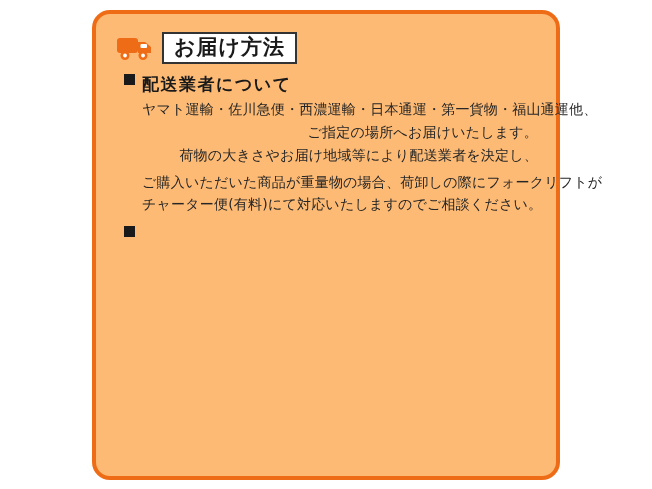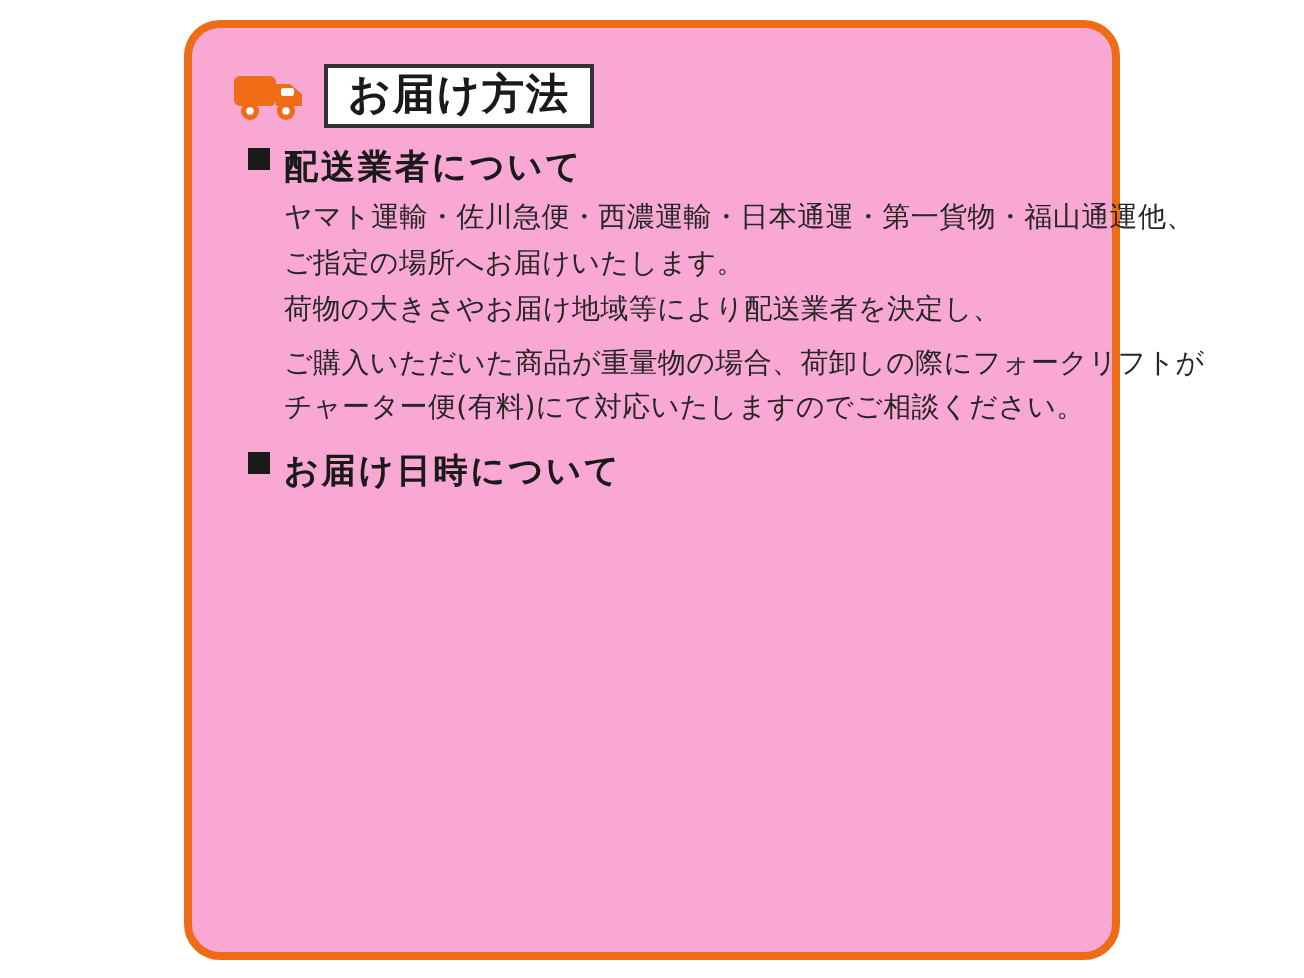--- a/index.html
+++ b/index.html
@@ -22,21 +22,21 @@
   }
   
   #frame {
     position: absolute;
     left: 92px;
     top: 10px;
     width: 468px;
     height: 470px;
     border: 4px solid #ef6c17;
     border-radius: 18px;
-    background: #f9a8d4;
+    background: #fdba74;
     box-sizing: border-box;
     padding: 14px 18px 10px 18px;
   }
   
   #title-row {
     display: flex;
     align-items: center;
     gap: 8px;
     margin: 4px 0 6px 2px;
   }
@@ -80,20 +80,21 @@
   .section-title {
     font-size: 17px;
     font-weight: bold;
     color: #1a1a1a;
     letter-spacing: 1.5px;
     line-height: 1.2;
     white-space: nowrap;
   }
   .body-lines {
     margin: 0 0 0 28px;
+    text-align: right;
   }
   .body-line {
     font-size: 14px;
     color: #262626;
     line-height: 1.62;
     letter-spacing: 0.2px;
     white-space: nowrap;
   }
 </style>
 </head>
@@ -134,18 +135,17 @@
     <div class="section">
       <div class="body-lines">
         <div class="body-line">ご購入いただいた商品が重量物の場合、荷卸しの際にフォークリフトが</div>
         <div class="body-line">チャーター便(有料)にて対応いたしますのでご相談ください。</div>
       </div>
     </div>
 
     <div class="section">
       <div class="section-head">
         <span class="sq"></span>
-        <span class="section-title">お届け日時について</span>
       </div>
     </div>
 
   </div>
 </div>
 
 </body></html>

